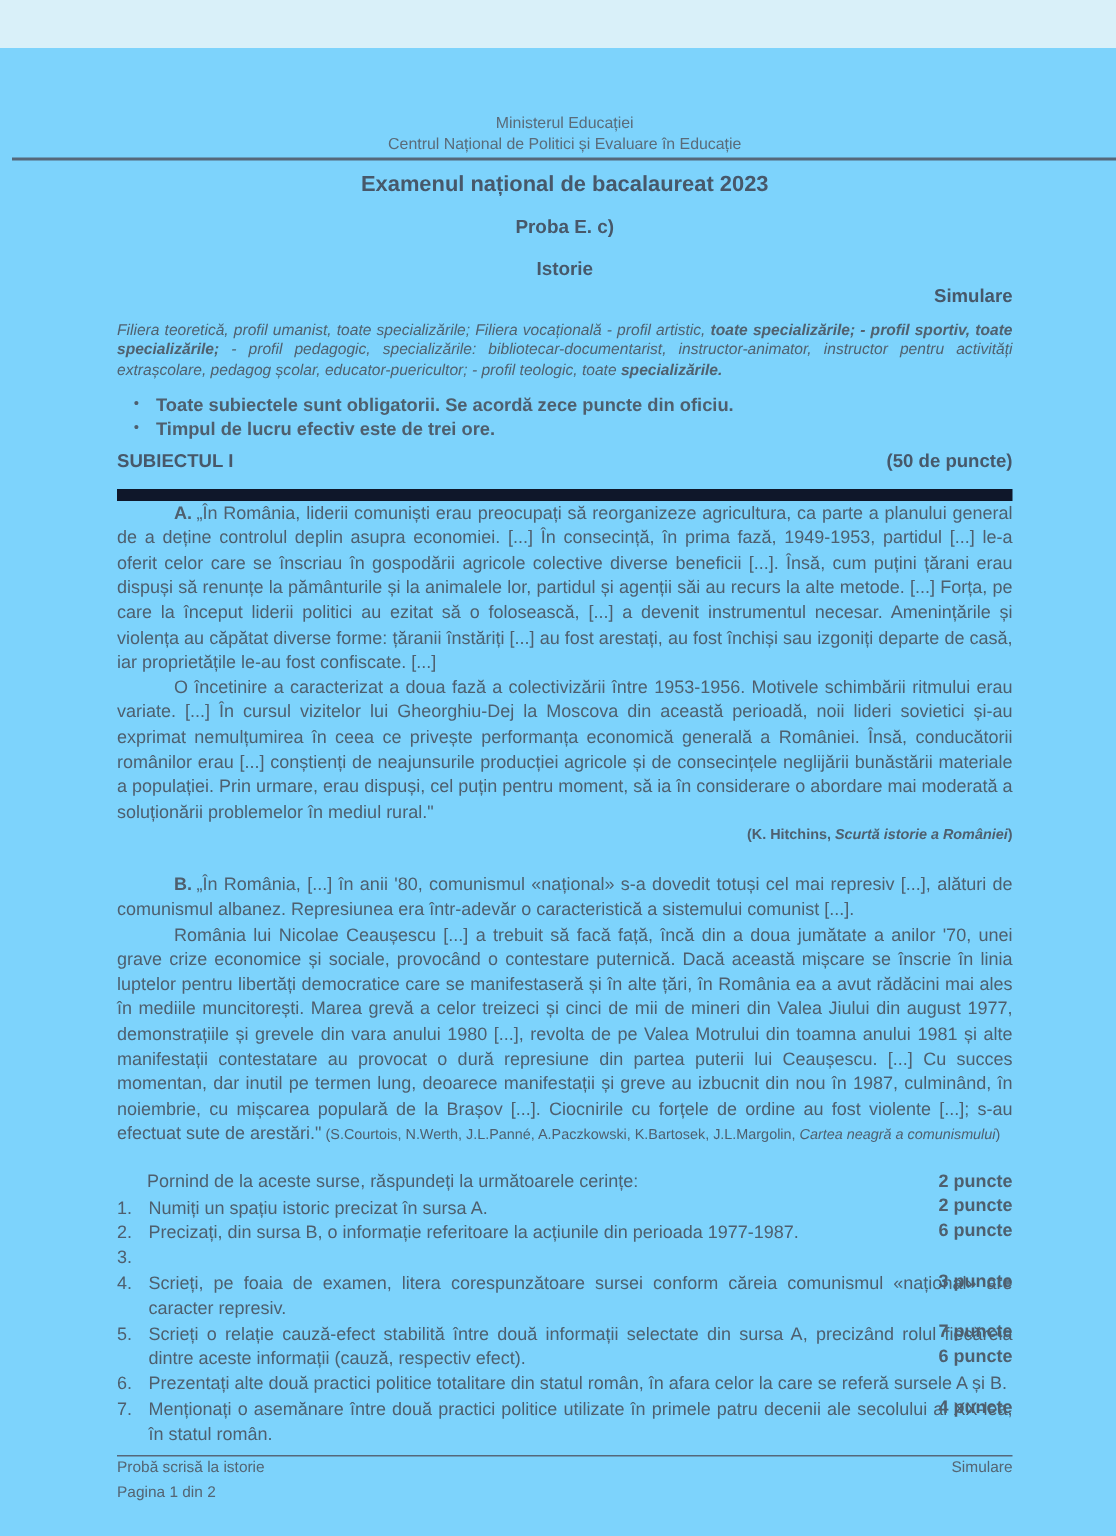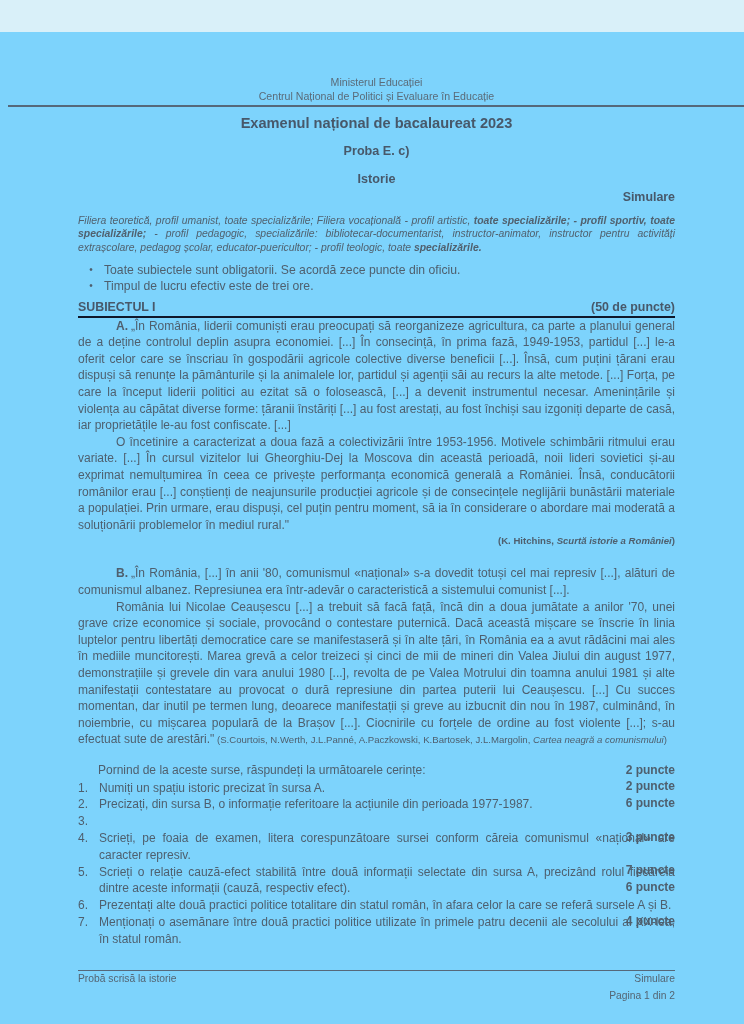--- a/index.html
+++ b/index.html
@@ -36,26 +36,26 @@
   .session{font-size:12.4px;font-weight:bold;margin-top:4px;color:#47586a;}
   .filiera{
     font-size:10.4px;line-height:13.3px;
     font-style:italic;text-align:justify;
     margin-top:10px;color:#50616f;
   }
   .filiera .fb{font-weight:bold;}
   .bullets{margin-top:8px;font-size:12.2px;line-height:16.4px;}
   .bullet-row{display:flex;}
   .bullet-dot{width:14px;flex:none;text-align:center;font-size:10px;line-height:16.4px;padding-left:6px;box-sizing:content-box;}
-  .bullet-text{flex:1;padding-left:6px;}
+  .bullet-text{flex:1;padding-left:6px;font-weight:bold;}
   .sub1{
     display:flex;justify-content:space-between;
     font-weight:bold;font-size:12.4px;
-    border-bottom:2px solid #0f172a;
-    margin-top:5px;padding-bottom:2px;color:#47586a;
+    border-bottom:8px solid #0f172a;
+    margin-top:5px;padding-bottom:12px;color:#47586a;
   }
   .body-txt{font-size:12px;line-height:16.6px;text-align:justify;}
   .intro{margin-top:3px;text-indent:38px;font-size:12px;line-height:16.6px;}
   .src{margin:0;text-indent:38px;}
   .src-label{font-weight:bold;margin-right:3px;}
   .attr{font-size:9.6px;text-align:right;line-height:13px;margin-top:1px;font-weight:bold;}
   .attr-inline{font-size:9.6px;}
   .gap18{height:18px;}
   .gap12{height:11px;}
   .cerinte-intro{margin-top:2px;text-indent:20px;font-size:12px;line-height:16.6px;}
@@ -63,21 +63,21 @@
   .q{display:flex;font-size:12px;line-height:16.8px;}
   .qn{width:21px;flex:none;}
   .qb{flex:1;position:relative;text-align:justify;}
   .qp{position:absolute;right:0;bottom:18px;font-weight:bold;white-space:nowrap;}
   .footer{
     position:absolute;left:78px;right:69px;top:938px;
     font-size:10.3px;color:#546573;
   }
   .footer-rule{border-top:1.5px solid #55687a;}
   .footer-row{display:flex;justify-content:space-between;margin-top:2px;text-align:center;}
-  .footer-page{text-align:right;margin-top:6px;}
+  .footer-page{text-align:left;margin-top:6px;}
 </style>
 </head>
 <body>
 
 <div class="page">
   <div class="content">
 
     <div class="org center">Ministerul Educației</div>
     <div class="org center">Centrul Național de Politici și Evaluare în Educație</div>
     <div class="org-rule"></div>

